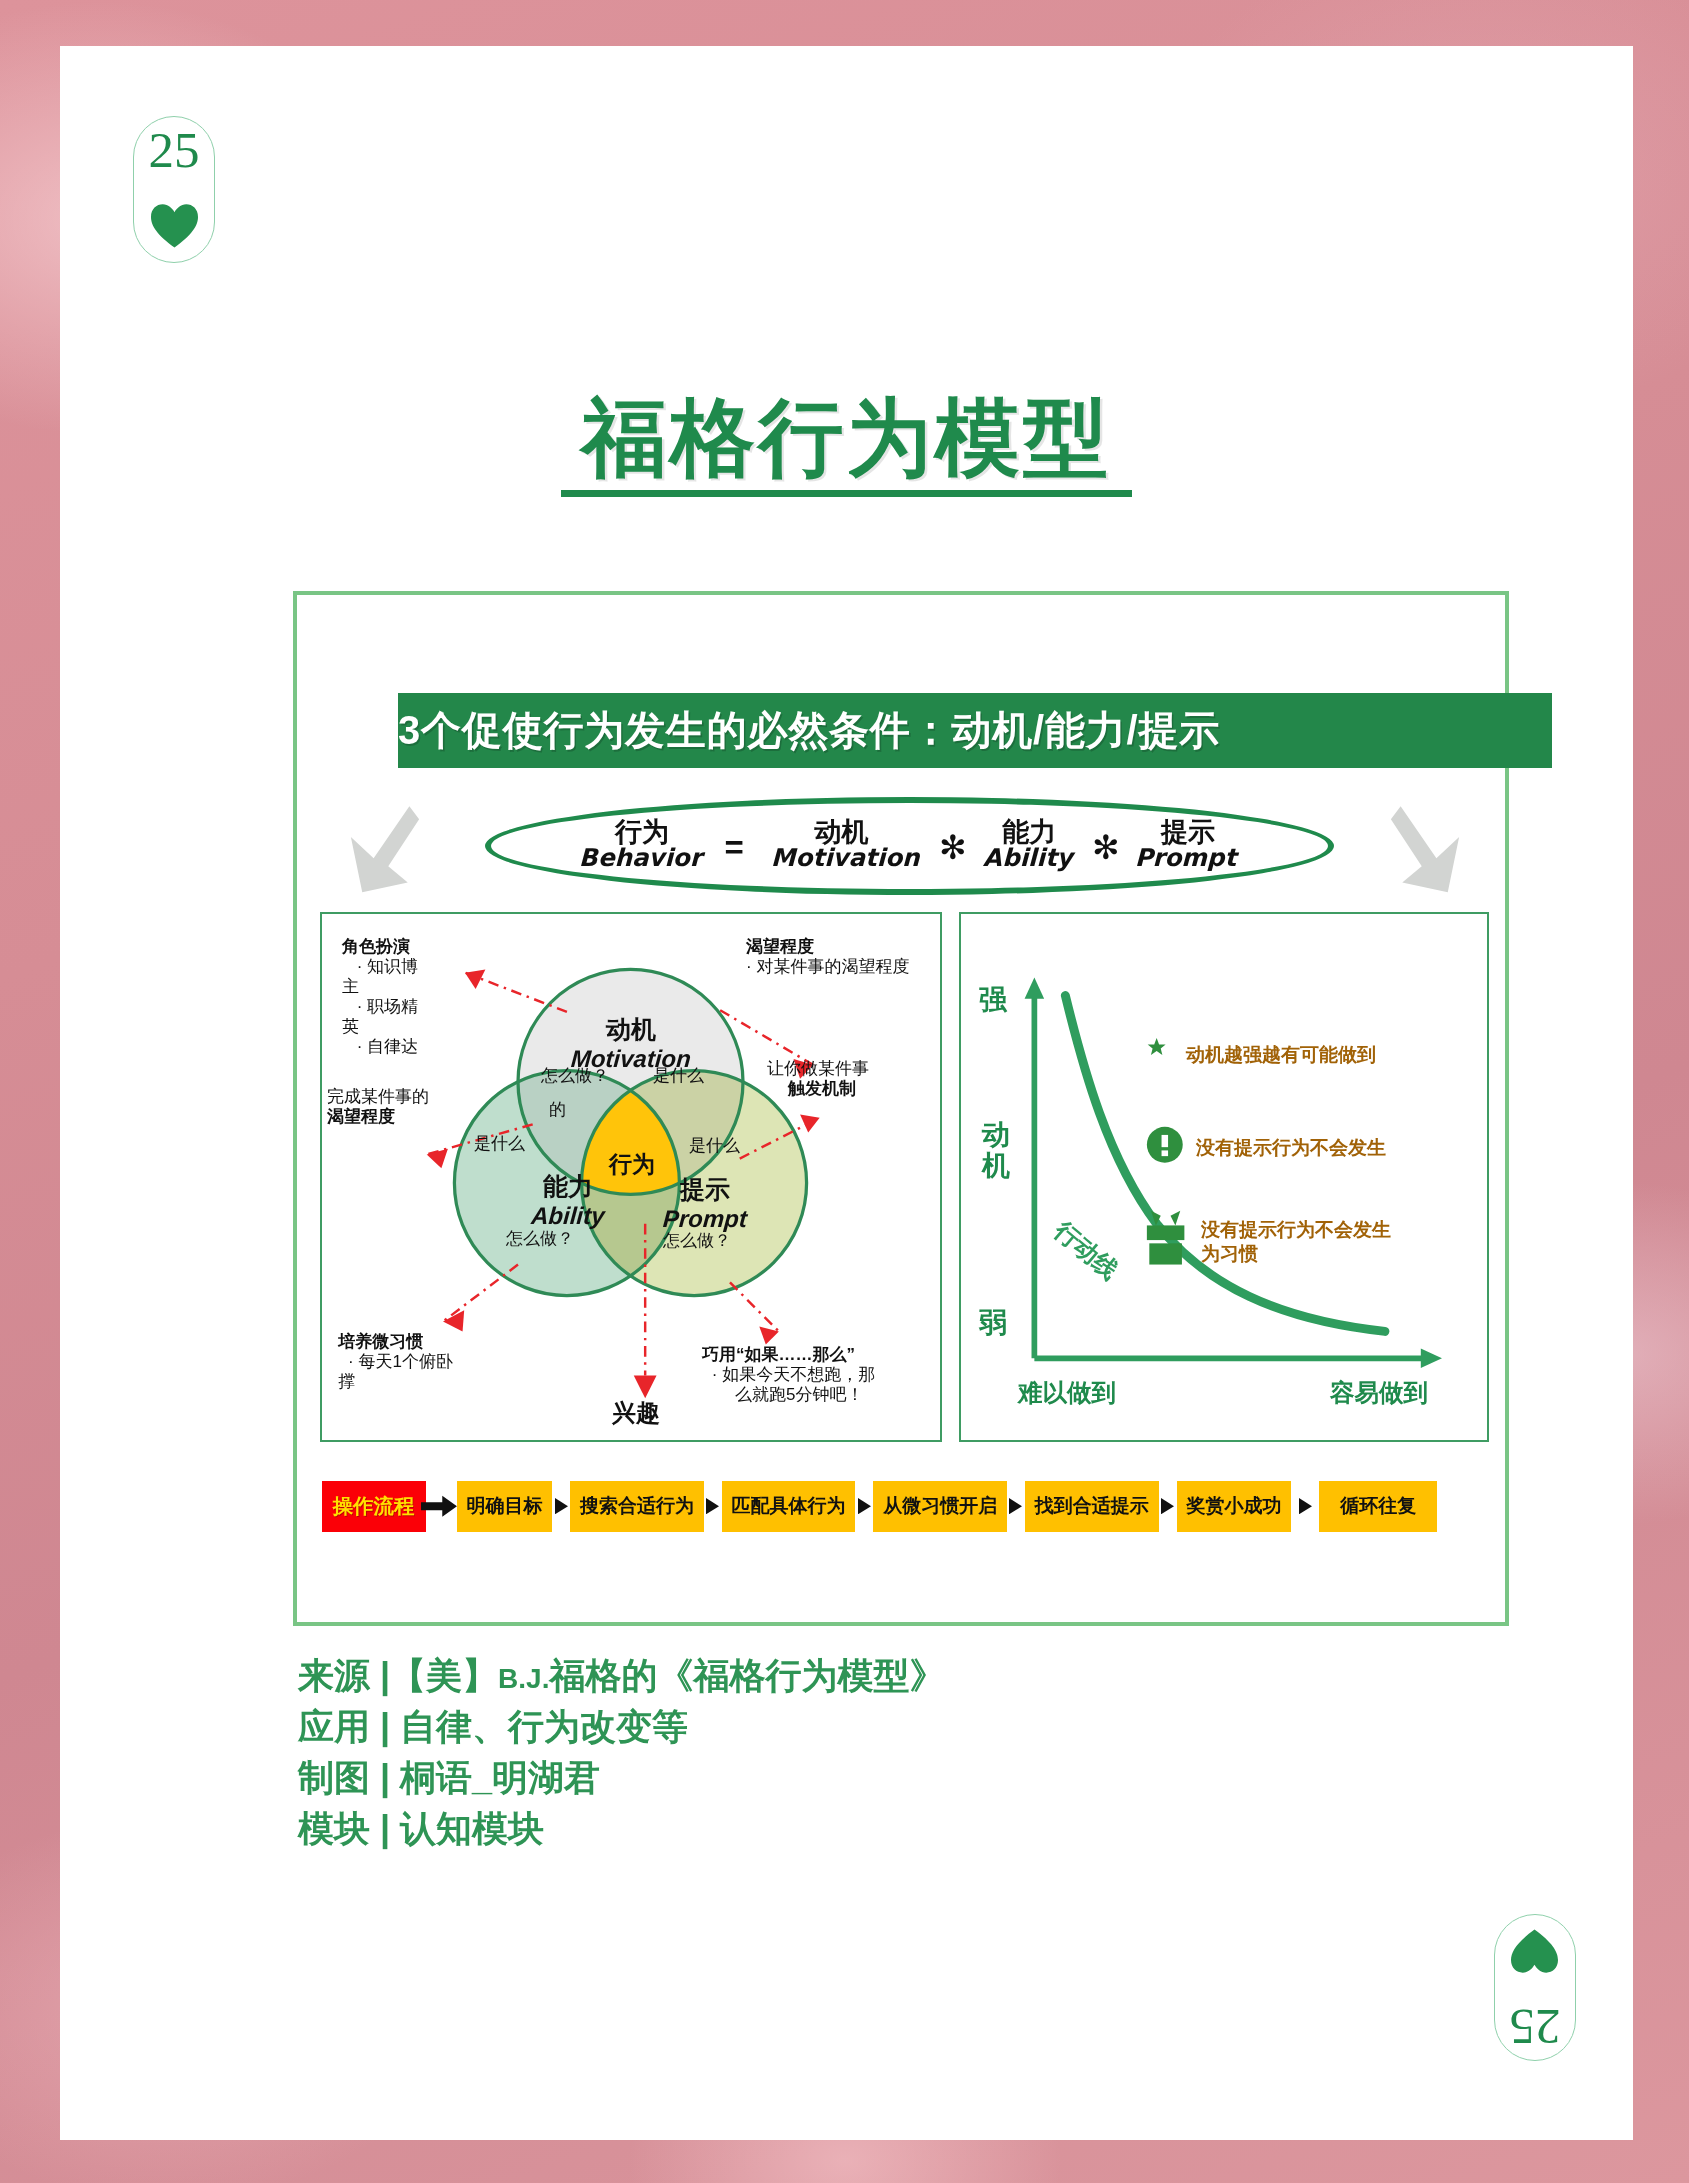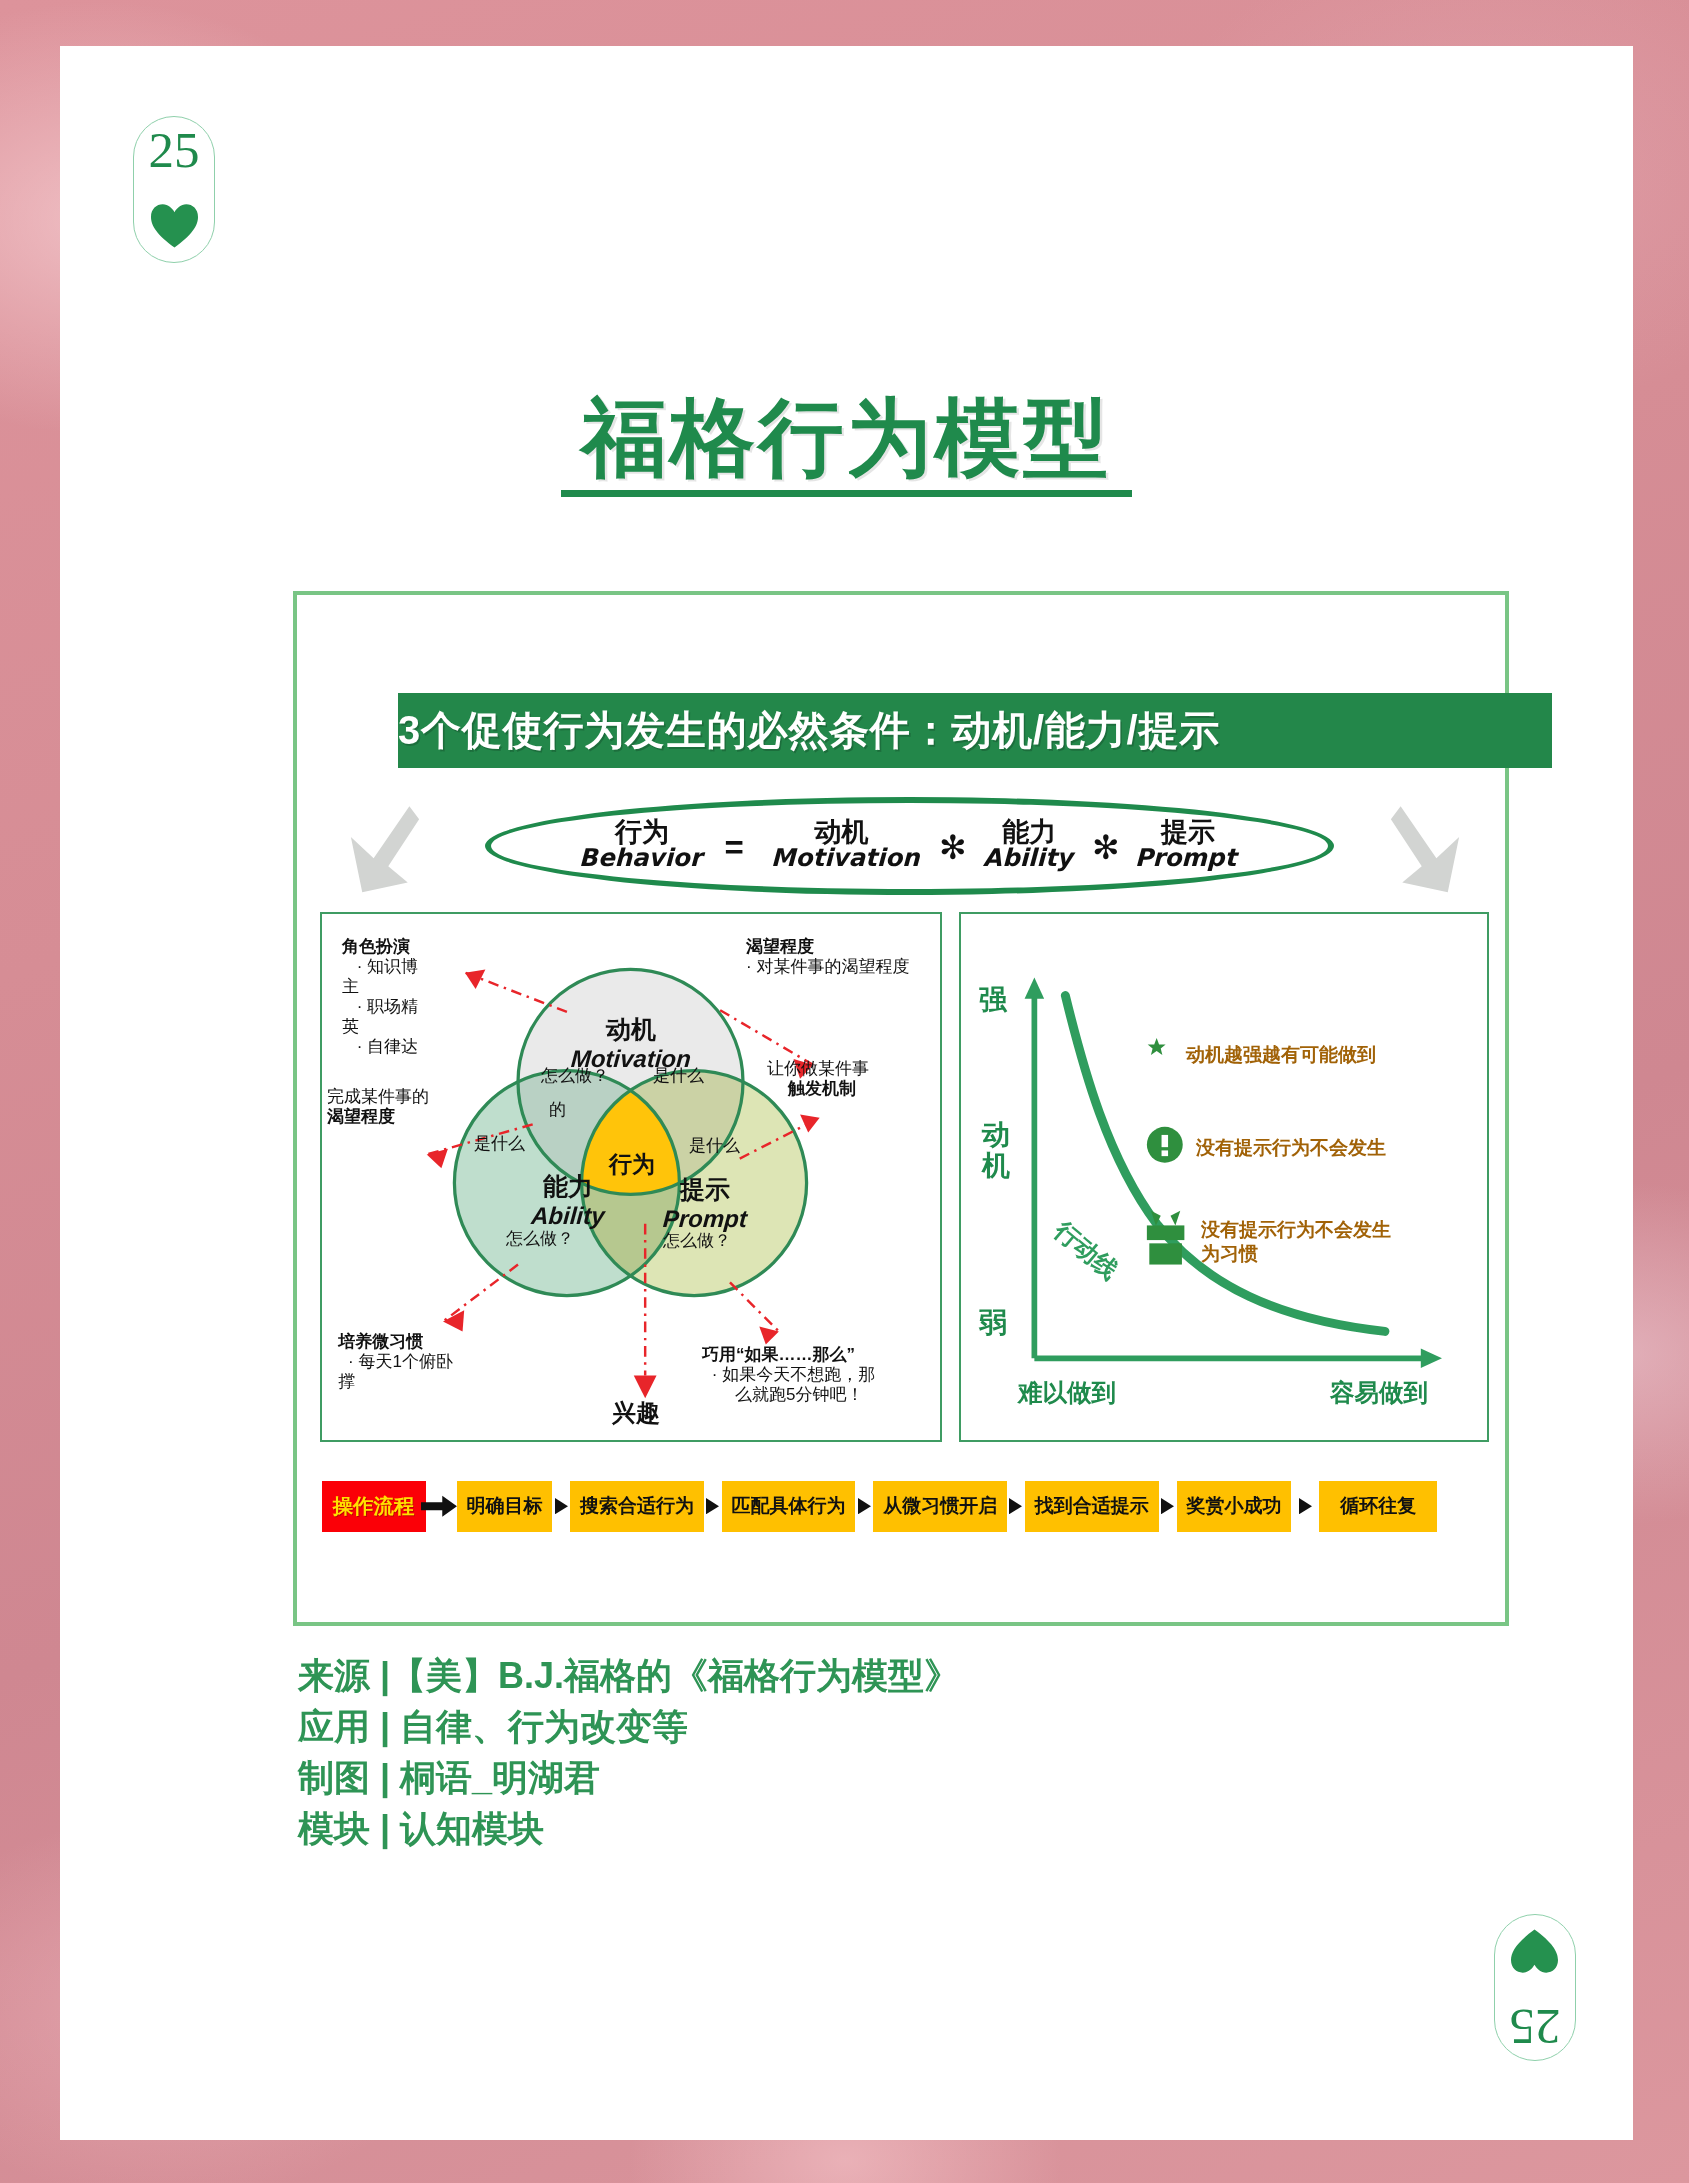--- a/index.html
+++ b/index.html
@@ -153,21 +153,21 @@
     display: flex; align-items: center; justify-content: center;
   }
 
   
   .footer {
     position: absolute; left: 238px; top: 1604px;
     color: #2e9455; font-size: 36px; line-height: 1.42;
     font-weight: 600;
   }
   .footer div { white-space: nowrap; }
-  .f-small { font-size: 36px; }
+  .f-small { font-size: 28px; }
 
   
   .badge-bottom {
     position: absolute; left: 1434px; top: 1868px;
     width: 82px; height: 147px;
     border: 1.6px solid #8fd0ab;
     border-radius: 42px;
     display: flex; flex-direction: column;
     align-items: center; justify-content: space-between;
     padding: 8.2px 0 13px 0;

